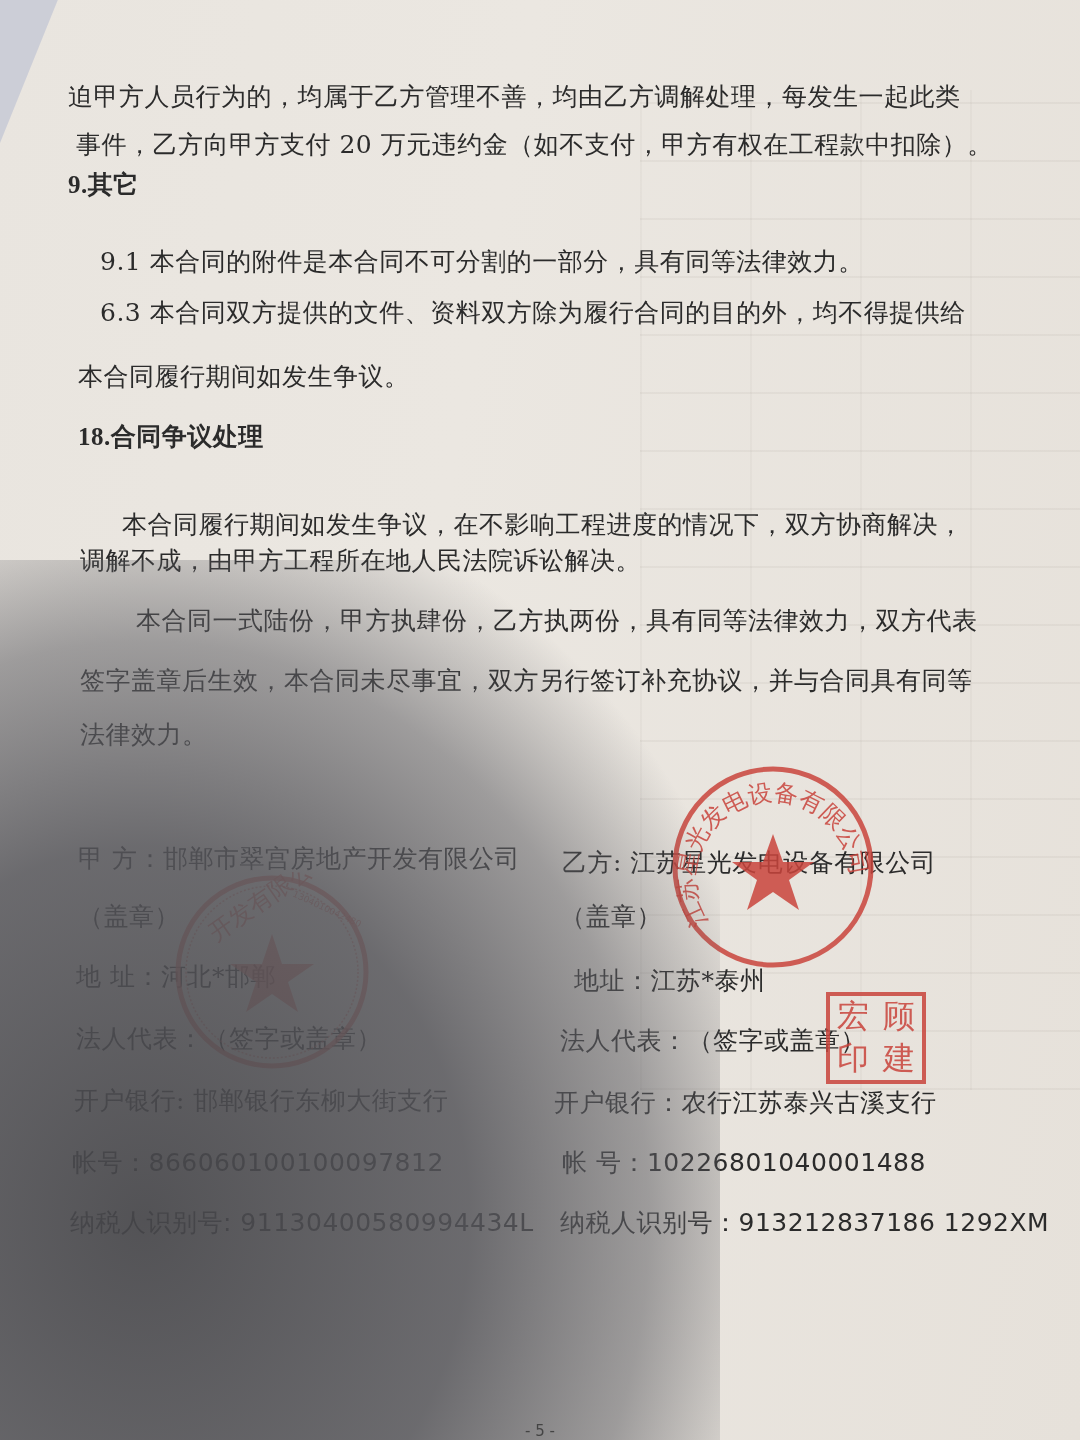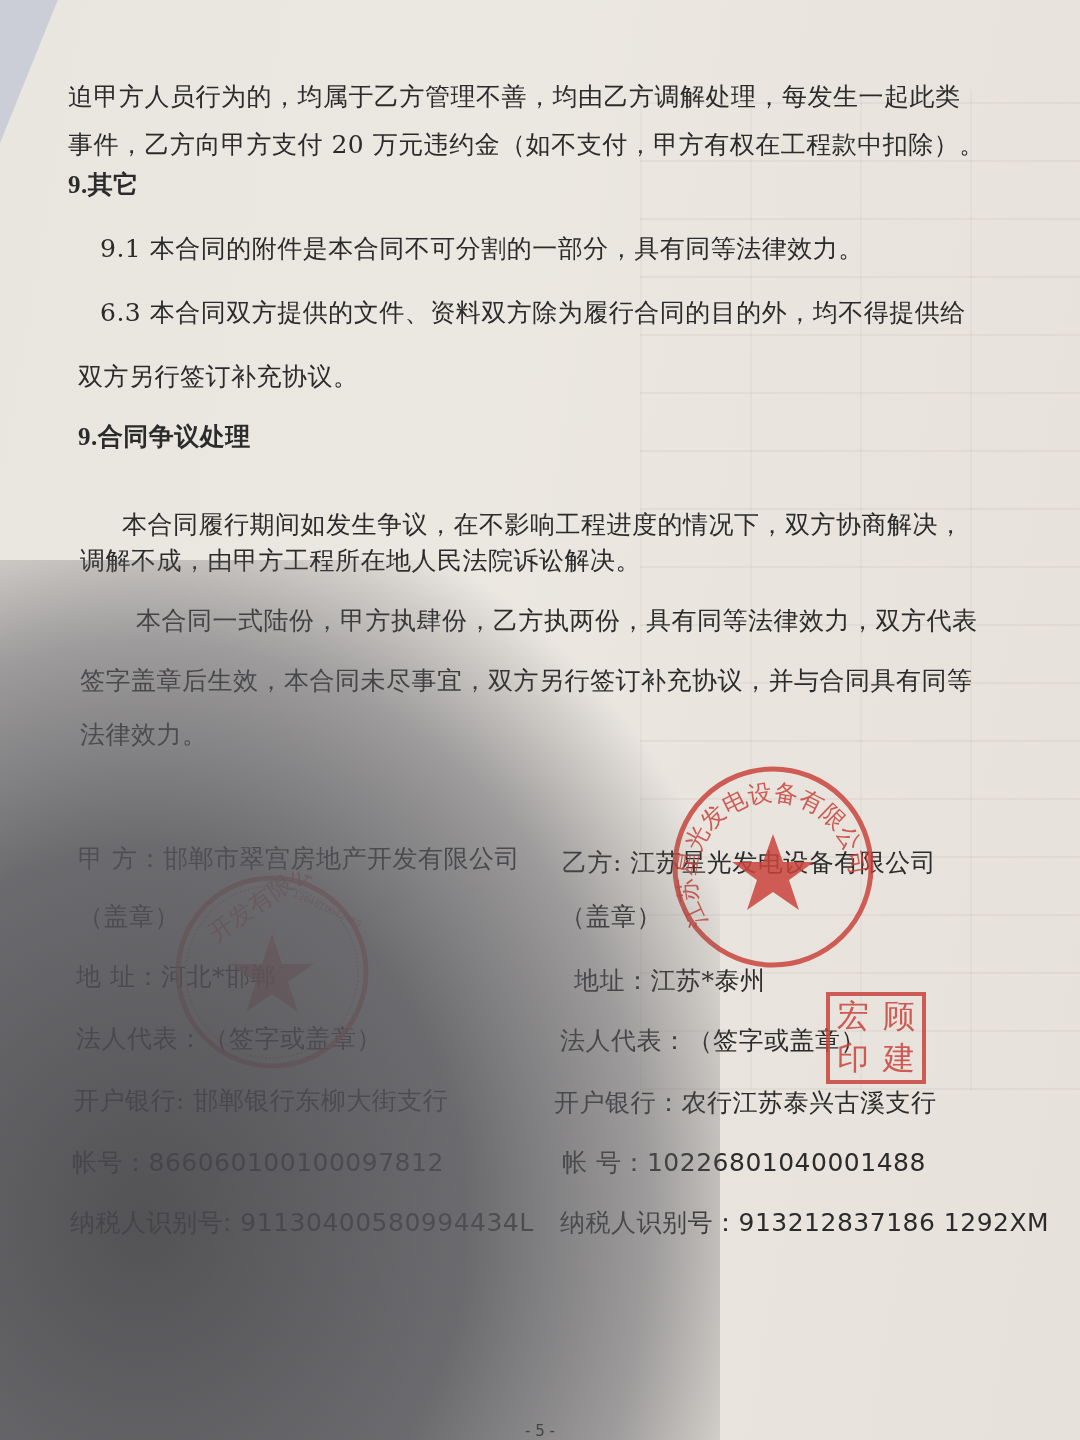--- a/index.html
+++ b/index.html
@@ -42,28 +42,28 @@
   }
 </style>
 </head>
 <body>
 
 <div class="paper"></div>
 <div class="bleed"></div>
 <div class="corner-fold"></div>
 
 <div class="line" style="left:68px;top:80px">迫甲方人员行为的，均属于乙方管理不善，均由乙方调解处理，每发生一起此类</div>
-<div class="line" style="left:68px;top:128px">事件，乙方向甲方支付 20 万元违约金（如不支付，甲方有权在工程款中扣除）。</div>
+<div class="line" style="left:76px;top:128px">事件，乙方向甲方支付 20 万元违约金（如不支付，甲方有权在工程款中扣除）。</div>
 
 <div class="line heading" style="left:68px;top:168px">9.其它</div>
-<div class="line" style="left:100px;top:232px">9.1 本合同的附件是本合同不可分割的一部分，具有同等法律效力。</div>
+<div class="line" style="left:100px;top:245px">9.1 本合同的附件是本合同不可分割的一部分，具有同等法律效力。</div>
 <div class="line" style="left:100px;top:296px">6.3  本合同双方提供的文件、资料双方除为履行合同的目的外，均不得提供给</div>
-<div class="line" style="left:78px;top:360px">双方另行签订补充协议。</div>
+<div class="line" style="left:78px;top:360px">本合同履行期间如发生争议。</div>
 
-<div class="line heading" style="left:78px;top:420px">9.合同争议处理</div>
+<div class="line heading" style="left:78px;top:420px">18.合同争议处理</div>
 <div class="line" style="left:122px;top:508px">本合同履行期间如发生争议，在不影响工程进度的情况下，双方协商解决，</div>
 <div class="line" style="left:80px;top:544px">调解不成，由甲方工程所在地人民法院诉讼解决。</div>
 <div class="line" style="left:136px;top:604px">本合同一式陆份，甲方执肆份，乙方执两份，具有同等法律效力，双方代表</div>
 <div class="line" style="left:80px;top:664px">签字盖章后生效，本合同未尽事宜，双方另行签订补充协议，并与合同具有同等</div>
 <div class="line" style="left:80px;top:718px">法律效力。</div>
 
 <div class="line" style="left:78px;top:842px">甲  方：邯郸市翠宫房地产开发有限公司</div>
 <div class="line" style="left:78px;top:900px">（盖章）</div>
 <div class="line" style="left:76px;top:960px">地  址：河北*邯郸</div>
 <div class="line" style="left:76px;top:1022px">法人代表：（签字或盖章）</div>

